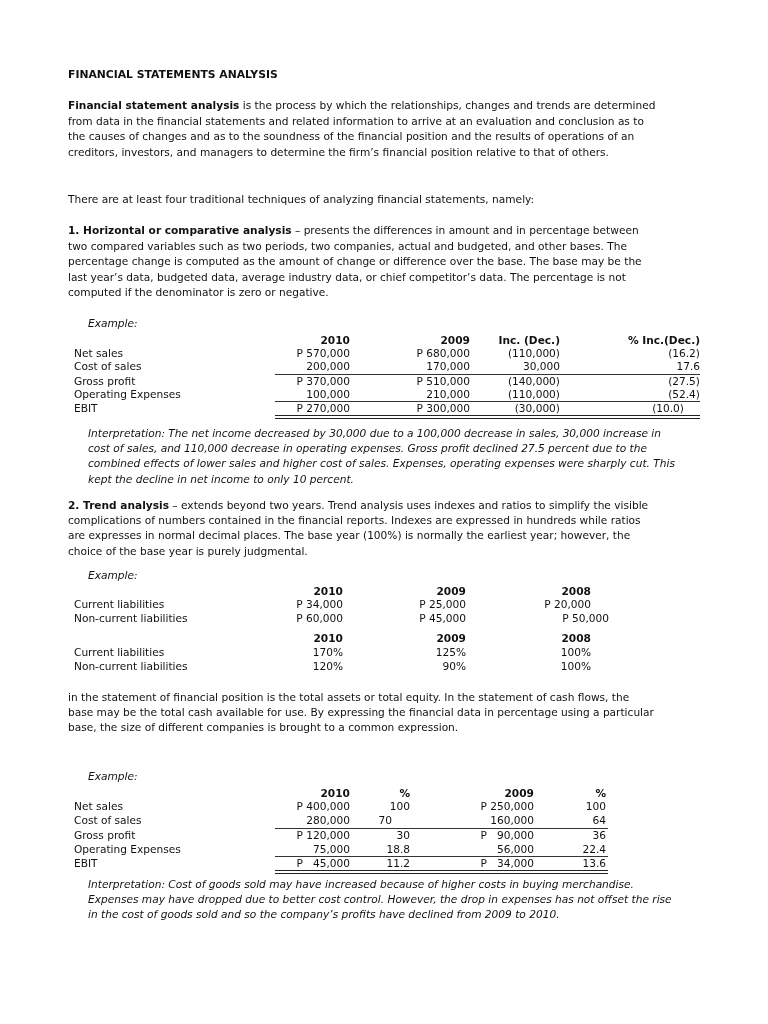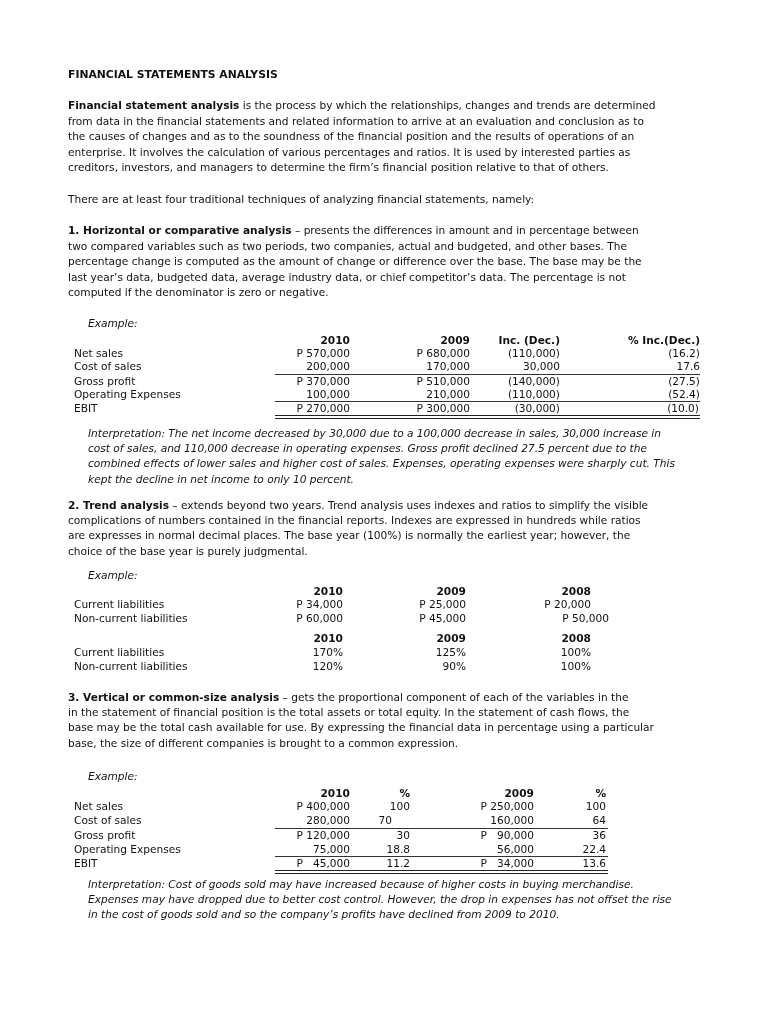--- a/index.html
+++ b/index.html
@@ -22,21 +22,20 @@
 <body>
 
 <div class="page">
 
   <div class="blk title" style="top:67px;">FINANCIAL STATEMENTS ANALYSIS</div>
 
   <div class="blk" style="top:98px;">
     <div><b>Financial statement analysis</b><span> is the process by which the relationships, changes and trends are determined</span></div>
     <div>from data in the financial statements and related information to arrive at an evaluation and conclusion as to</div>
     <div>the causes of changes and as to the soundness of the financial position and the results of operations of an</div>
-    <div>enterprise. It involves the calculation of various percentages and ratios. It is used by interested parties as</div>
     <div>creditors, investors, and managers to determine the firm’s financial position relative to that of others.</div>
   </div>
 
   <div class="blk" style="top:192px;">There are at least four traditional techniques of analyzing financial statements, namely:</div>
 
   <div class="blk" style="top:223px;">
     <div><b>1. Horizontal or comparative analysis</b><span> – presents the differences in amount and in percentage between</span></div>
     <div>two compared variables such as two periods, two companies, actual and budgeted, and other bases. The</div>
     <div>percentage change is computed as the amount of change or difference over the base. The base may be the</div>
     <div>last year’s data, budgeted data, average industry data, or chief competitor’s data. The percentage is not</div>
@@ -80,21 +79,21 @@
       <span class="c" style="right:238px;">210,000</span>
       <span class="c" style="right:148px;">(110,000)</span>
       <span class="c" style="right:8px;">(52.4)</span>
     </div>
     <div class="hline" style="top:68px; left:207px; width:425px;"></div>
     <div class="row" style="top:68px;">
       <span class="lbl">EBIT</span>
       <span class="c" style="right:358px;">P 270,000</span>
       <span class="c" style="right:238px;">P 300,000</span>
       <span class="c" style="right:148px;">(30,000)</span>
-      <span class="c" style="right:9px;">(10.0)</span>
+      <span class="c" style="right:24px;">(10.0)</span>
     </div>
     <div class="dline" style="top:82px; left:207px; width:425px;"></div>
   </div>
 
   <div class="blk it" style="top:426px; line-height:15.2px;">
     <div>Interpretation: The net income decreased by 30,000 due to a 100,000 decrease in sales, 30,000 increase in</div>
     <div>cost of sales, and 110,000 decrease in operating expenses. Gross profit declined 27.5 percent due to the</div>
     <div>combined effects of lower sales and higher cost of sales. Expenses, operating expenses were sharply cut. This</div>
     <div>kept the decline in net income to only 10 percent.</div>
   </div>
@@ -142,21 +141,20 @@
     </div>
     <div class="row" style="top:28px;">
       <span class="lbl">Non-current liabilities</span>
       <span class="c" style="right:365px;">120%</span>
       <span class="c" style="right:242px;">90%</span>
       <span class="c" style="right:117px;">100%</span>
     </div>
   </div>
 
   <div class="blk" style="top:690px; line-height:15.2px;">
-    <div><b>3. Vertical or common-size analysis</b><span> – gets the proportional component of each of the variables in the</span></div>
     <div>in the statement of financial position is the total assets or total equity. In the statement of cash flows, the</div>
     <div>base may be the total cash available for use. By expressing the financial data in percentage using a particular</div>
     <div>base, the size of different companies is brought to a common expression.</div>
   </div>
 
   <div class="blk it" style="top:769px;">Example:</div>
 
   <div class="tbl" style="top:786px;">
     <div class="row hdr" style="top:0px;">
       <span class="c" style="right:358px;">2010</span>

